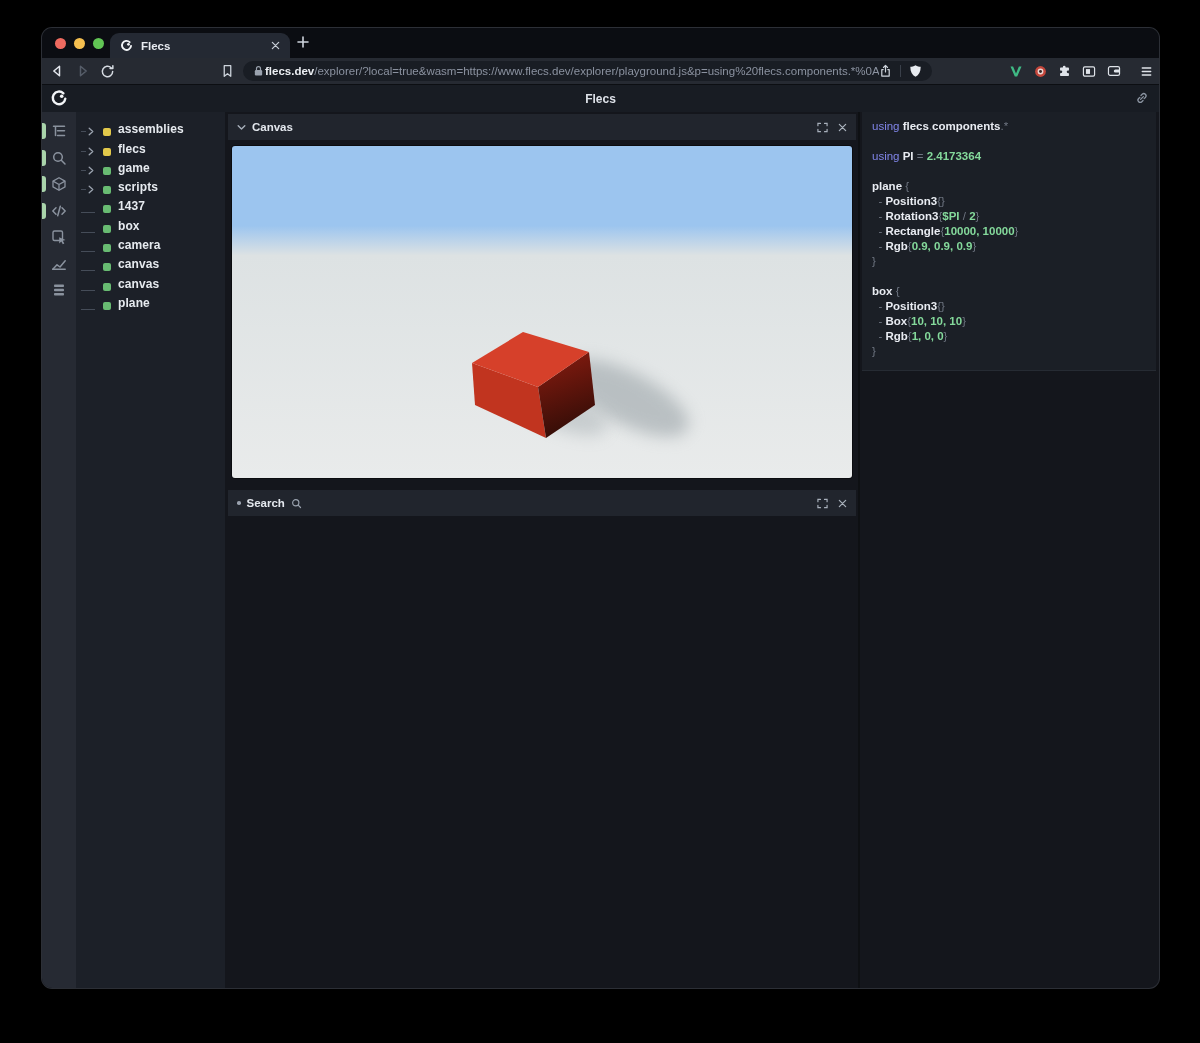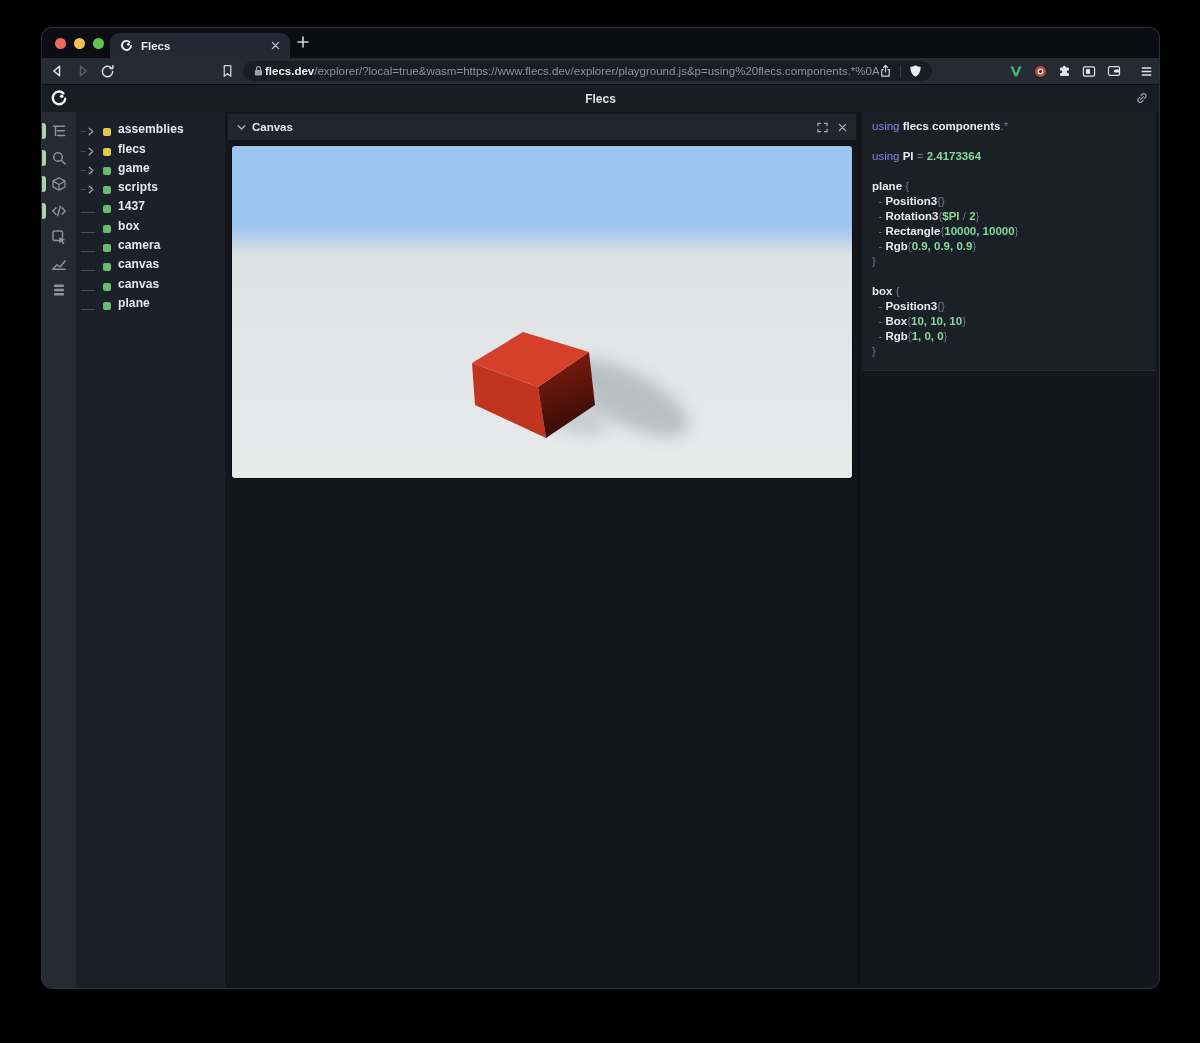--- a/index.html
+++ b/index.html
@@ -403,20 +403,42 @@
           <ellipse cx="395" cy="252" rx="68" ry="26" transform="rotate(27 395 252)" filter="url(#blur1)" opacity="0.5" fill="#8e989d"></ellipse>
           <ellipse cx="332" cy="268" rx="45" ry="16" transform="rotate(20 332 268)" filter="url(#blur1)" opacity="0.35" fill="#8e989d"></ellipse>
           <g stroke-linejoin="round">
             <polygon points="240,217 306,241 314,292 243,259" fill="#c1341f"></polygon>
             <polygon points="306,241 357,206 363,259 314,292" fill="url(#sideg)"></polygon>
             <polygon points="240,217 291,186 357,206 306,241" fill="#d6402a"></polygon>
           </g>
         </svg>
       </div>
 
+      <div class="phead search-head">
+        <span class="bullet"></span>
+        <span class="ptitle">Search</span>
+        <span class="mag" id="sr-mag">
+            <svg width="11" height="11" viewBox="0 0 12 12" fill="none" stroke="currentColor" stroke-width="1.3" stroke-linecap="round">
+              <circle cx="5.2" cy="5.2" r="3.4"></circle>
+              <path d="M7.8 7.8l2.6 2.6"></path>
+            </svg>
+          </span>
+        <span class="pright">
+          <span id="sr-fs">
+              <svg width="11" height="11" viewBox="0 0 12 12" fill="none" stroke="currentColor" stroke-width="1.3" stroke-linecap="round">
+                <path d="M1 4V1.5h2.8M8.2 1.5H11V4M11 8v2.5H8.2M3.8 10.5H1V8"></path>
+              </svg>
+            </span>
+          <span id="sr-x">
+              <svg width="9" height="9" viewBox="0 0 10 10" fill="none" stroke="currentColor" stroke-width="1.4" stroke-linecap="round">
+                <path d="M1.5 1.5l7 7M8.5 1.5l-7 7"></path>
+              </svg>
+            </span>
+        </span>
+      </div>
     </div>
 
     <div class="divider"></div>
 
     <div class="editor">
       <div class="codeblock" id="code">
           <div class="cline"><span class="tk-k">using </span><span class="tk-i">flecs</span><span class="tk-p">.</span><span class="tk-i">components</span><span class="tk-p">.*</span></div>
           <div class="cline">&nbsp;</div>
           <div class="cline"><span class="tk-k">using </span><span class="tk-i">PI</span><span class="tk-p"> = </span><span class="tk-n">2.4173364</span></div>
           <div class="cline">&nbsp;</div>

